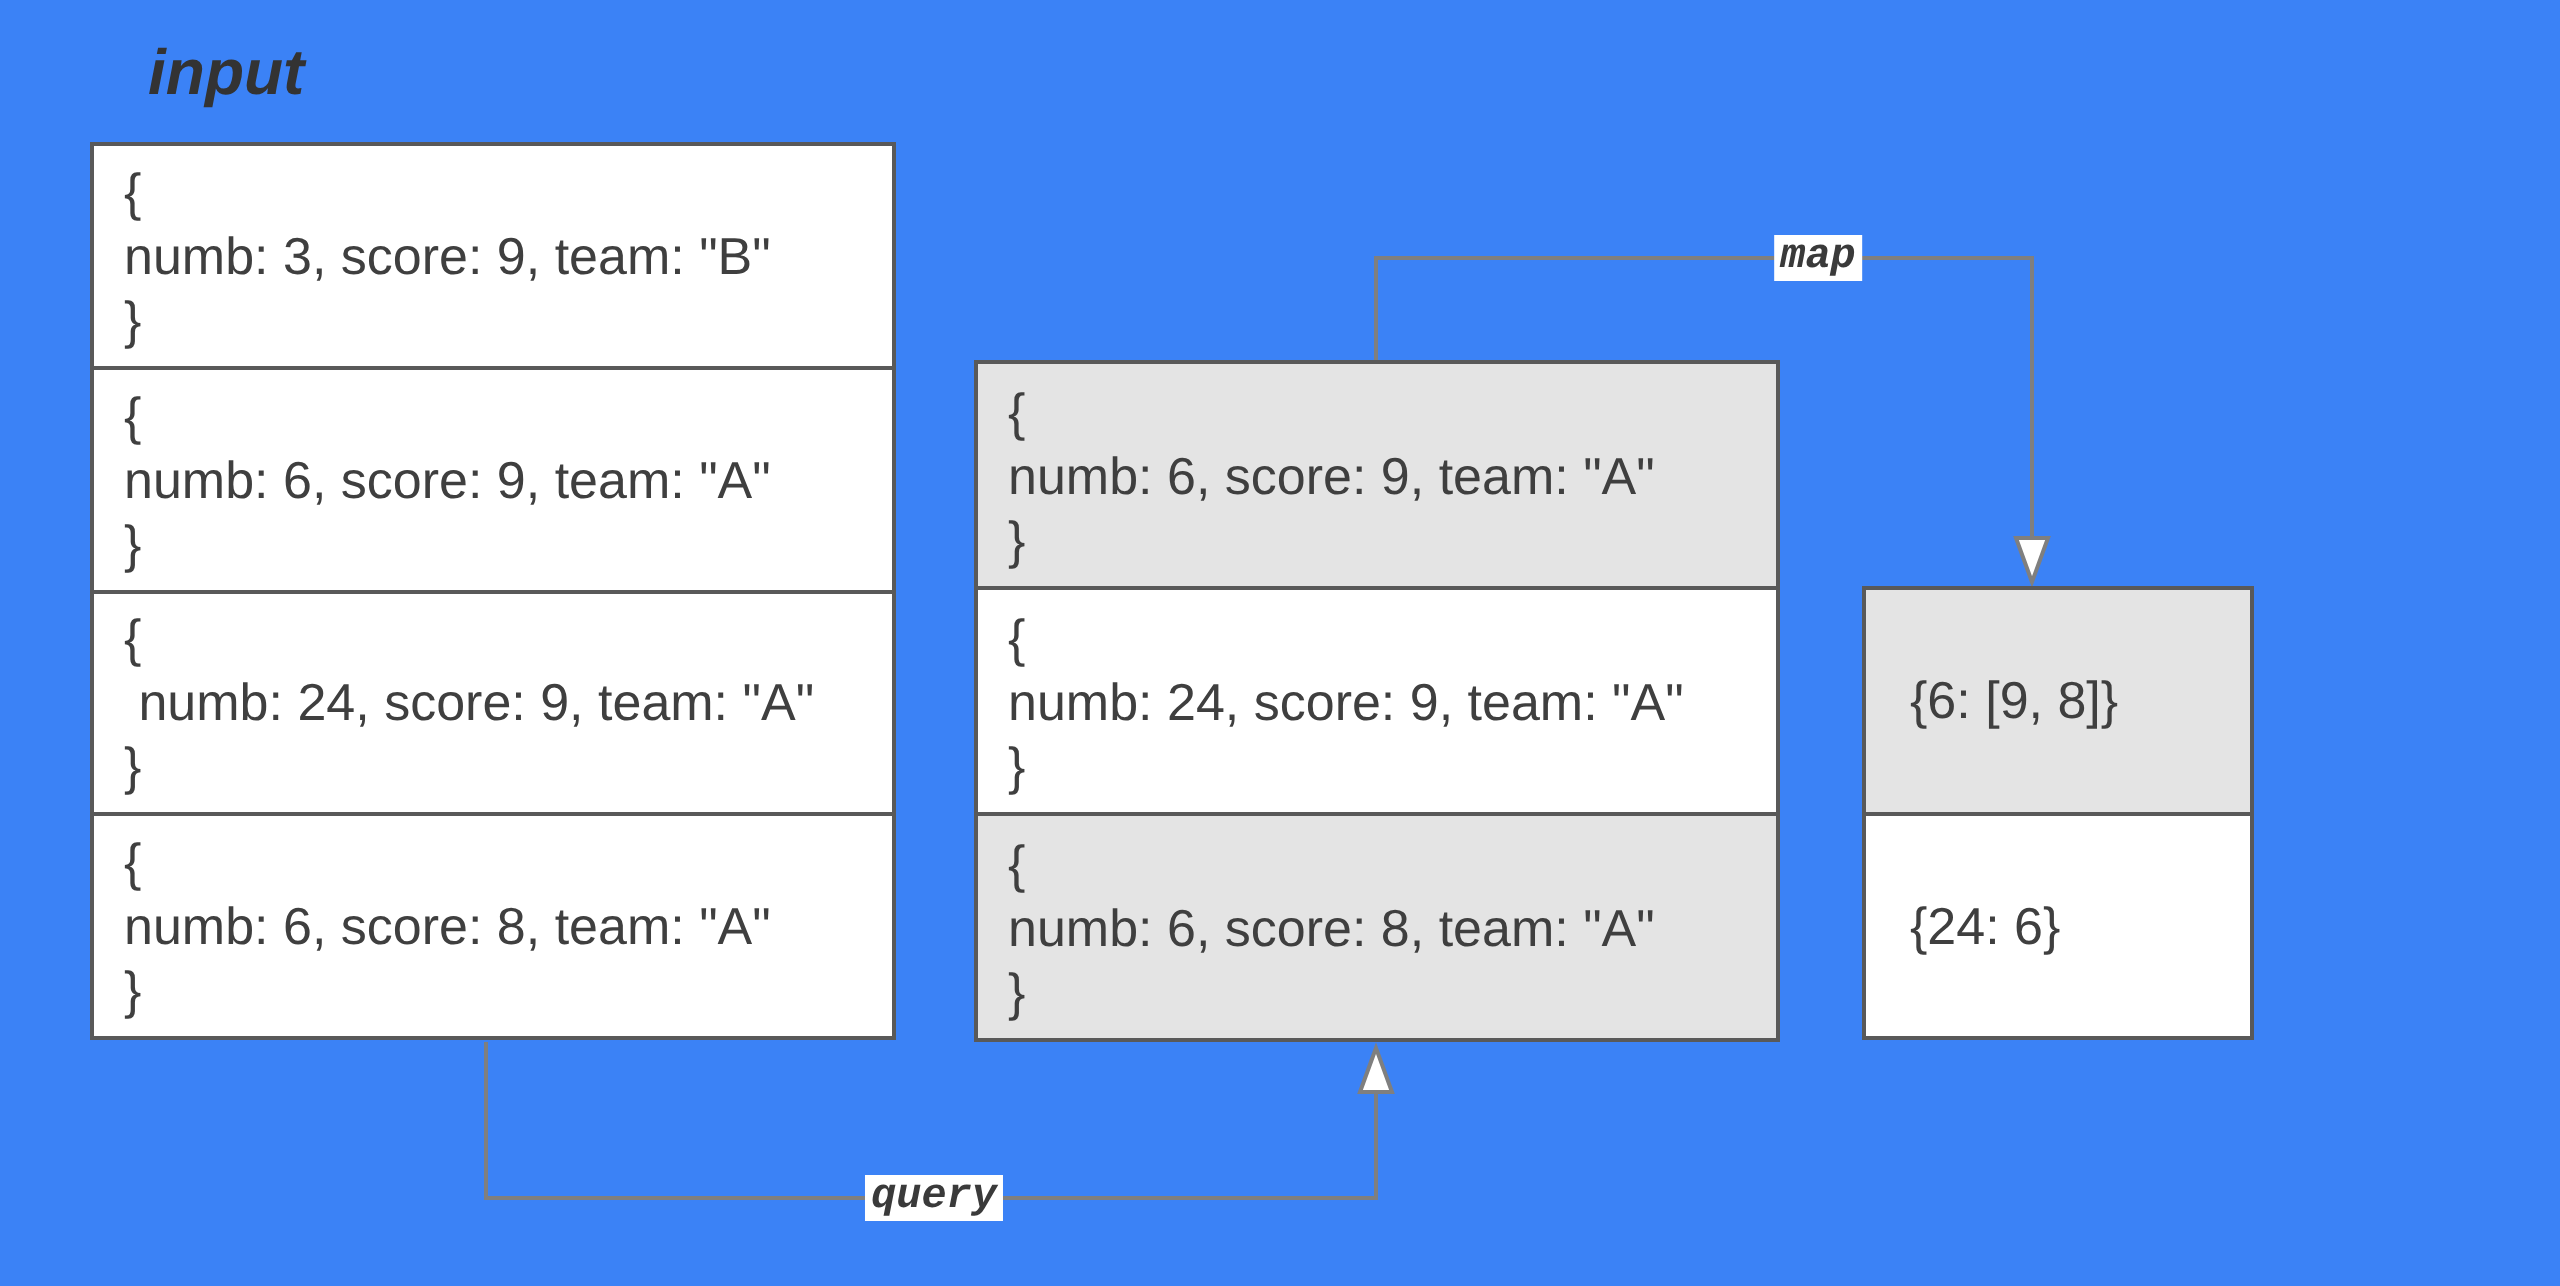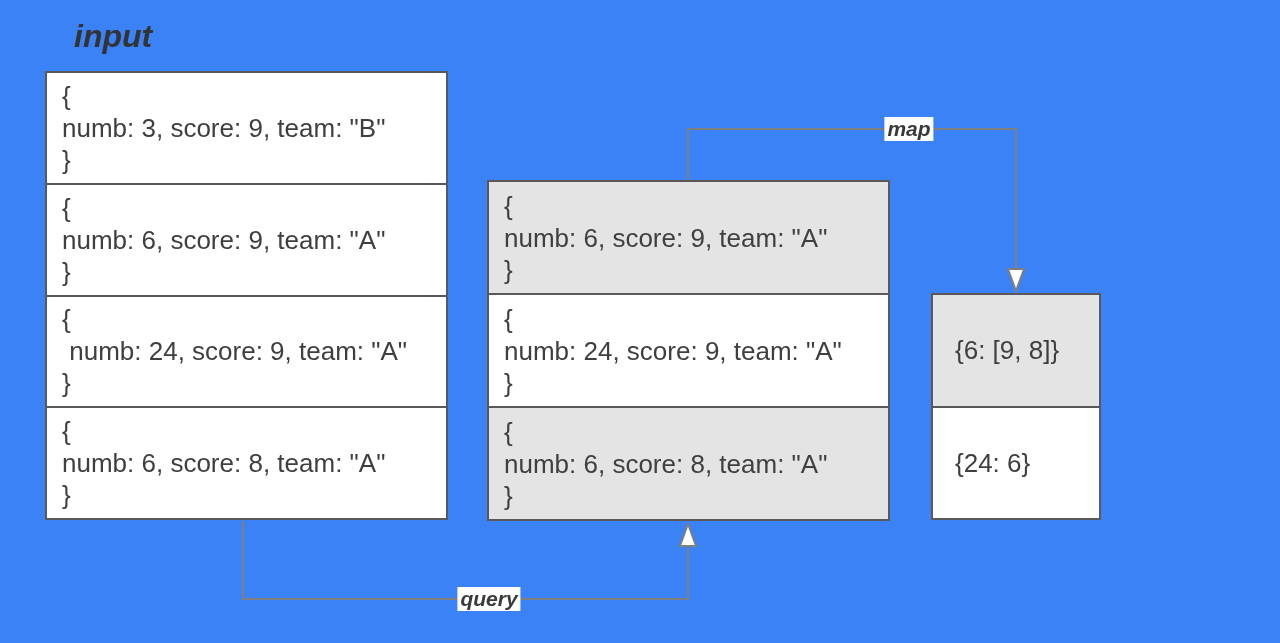--- a/index.html
+++ b/index.html
@@ -25,21 +25,21 @@
   .col {
     position: absolute;
     box-sizing: border-box;
     border: 2px solid #595959;
     display: flex;
     flex-direction: column;
     background: #ffffff;
   }
   .col-input  { left: 45px;  top: 71px;  width: 403px; height: 449px; }
   .col-query  { left: 487px; top: 180px; width: 403px; height: 341px; }
-  .col-output { left: 931px; top: 293px; width: 170px; height: 227px; }
+  .col-output { left: 931px; top: 293px; width: 196px; height: 227px; }
   .row {
     flex: 1 1 0;
     box-sizing: border-box;
     display: flex;
     flex-direction: column;
     justify-content: center;
     padding-left: 15px;
     background: #ffffff;
     color: #3f3f3f;
     font-size: 26px;
@@ -65,23 +65,24 @@
   .edge-label {
     position: absolute;
     transform: translate(-50%, -50%);
     font-size: 21px;
     font-weight: bold;
     font-style: italic;
     color: #3a3a3a;
     background: #ffffff;
     padding: 0 3px;
     white-space: nowrap;
+    font-family: Liberation Mono, monospace;
   }
   .label-map   { left: 909px; top: 129px; }
-  .label-query { left: 489px; top: 599px; }
+  .label-query { left: 467px; top: 599px; }
 </style>
 </head>
 <body>
 
 <div class="canvas">
 
   <svg class="arrow-layer" width="1280" height="643" viewBox="0 0 1280 643" xmlns="http://www.w3.org/2000/svg">
 
     <polyline points="688,180 688,129 1016,129 1016,270" fill="none" stroke="#7f7f7f" stroke-width="2"></polyline>
     <polygon points="1016,291 1008,269 1024,269" fill="#ffffff" stroke="#7f7f7f" stroke-width="2"></polygon>

